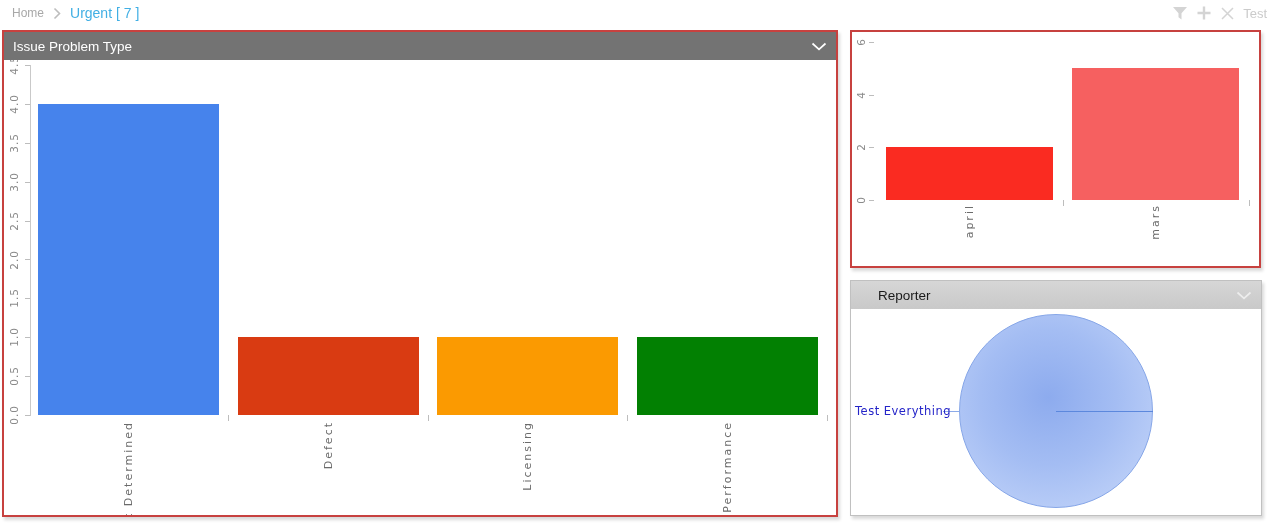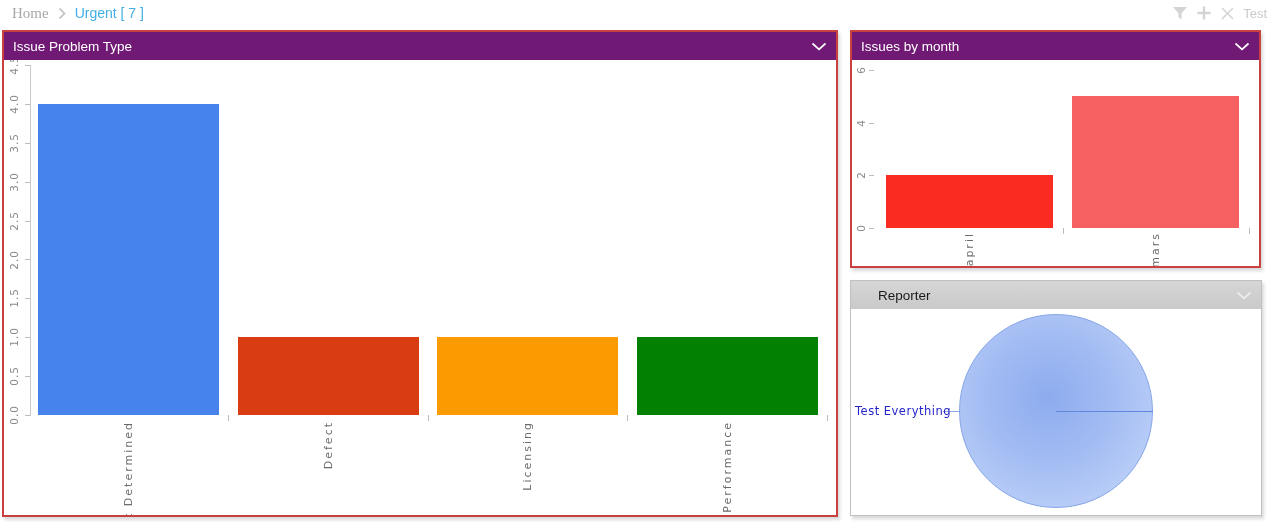--- a/index.html
+++ b/index.html
@@ -1,32 +1,32 @@
 <!DOCTYPE html>
 <html><head>
 <meta charset="utf-8">
 <style>
   * { margin:0; padding:0; box-sizing:border-box; }
   html,body { width:1268px; height:523px; }
   body { font-family:"Liberation Sans",sans-serif; background:#ffffff; position:relative; overflow:hidden; }
 
   .topbar { position:absolute; left:0; top:0; width:1268px; height:26px; background:#fff;
             display:flex; align-items:center; padding-left:12px; }
-  .crumb-home { font-size:15px; color:#a8a8a8; cursor:pointer;font-family:Liberation Serif, serif; }
+  .crumb-home { font-size:12px; color:#a8a8a8; cursor:pointer; }
   .crumb-sep { margin:0 9px; display:block; }
   .crumb-current { font-size:14px; color:#41afe4; cursor:pointer; }
   .tools { position:absolute; right:1px; top:0; height:26px; display:flex; align-items:center; gap:8px; }
   .reset-label { font-size:13px; color:#cbcbcb; cursor:pointer; }
 
   .panel { position:absolute; background:#fff; display:flex; flex-direction:column;
            box-shadow:2px 3px 3px rgba(0,0,0,0.15); }
   .panel.red  { border:2px solid #c7413f; }
   .panel.gray { border:1px solid #c0c0c0; }
   .panel-header { height:28px; flex:0 0 28px; display:flex; align-items:center; padding:0 9px; font-size:13.5px; }
-  .panel.red  .panel-header { background:#701a75; color:#ffffff; }
+  .panel.red  .panel-header { background:#737373; color:#ffffff; }
   .panel.gray .panel-header { background:linear-gradient(#d6d6d6,#c9c9c9); color:#1a1a1a;padding-left:27px; }
   .panel-title { flex:1 1 auto; white-space:nowrap; }
   .chev { flex:0 0 auto; cursor:pointer; }
   .panel.red  .chev polyline { stroke:#ffffff; }
   .panel.gray .chev polyline { stroke:#ededed; }
   .panel-body { position:relative; flex:1 1 auto; overflow:hidden; background:#fff; }
 
   .vtext { writing-mode:vertical-rl; transform:rotate(180deg); white-space:nowrap; display:block;
            font-family:"DejaVu Sans",sans-serif; }
   .ytext { font-size:10.5px; color:#8a8a8a; letter-spacing:1px; }
@@ -122,26 +122,20 @@
       </div>
       <div style="position: absolute; left: 632.5px; top: 277.222px; width: 181px; height: 77.7778px; background: rgb(2, 128, 2); cursor: pointer;"></div>
       <div style="position: absolute; left: 822.5px; top: 355px; width: 1px; height: 6px; background: rgb(189, 189, 189);"></div>
       <div style="position: absolute; display: flex; justify-content: center; left: 715px; top: 361px; width: 16px;">
         <span class="vtext xtext">Performance</span>
       </div>
     </div>
 </section>
 
 <section class="panel red" style="left:850px; top:30px; width:411px; height:238px">
-  <div class="panel-header">
-    <span class="panel-title">Issues by month</span>
-    <svg class="chev" width="16" height="9" viewBox="0 0 16 9">
-      <polyline points="1.5,1.5 8,7.3 14.5,1.5" fill="none" stroke-width="1.7"></polyline>
-    </svg>
-  </div>
   <div class="panel-body">
       <div style="position: absolute; left: 17px; top: 168px; width: 5px; height: 1px; background: rgb(189, 189, 189);"></div>
       <div style="position: absolute; display: flex; justify-content: center; left: 1px; top: 146px; width: 16px; height: 44px; align-items: center;">
         <span class="vtext ytext">0</span>
       </div>
       <div style="position: absolute; left: 17px; top: 115.333px; width: 5px; height: 1px; background: rgb(189, 189, 189);"></div>
       <div style="position: absolute; display: flex; justify-content: center; left: 1px; top: 93.3333px; width: 16px; height: 44px; align-items: center;">
         <span class="vtext ytext">2</span>
       </div>
       <div style="position: absolute; left: 17px; top: 62.6667px; width: 5px; height: 1px; background: rgb(189, 189, 189);"></div>

